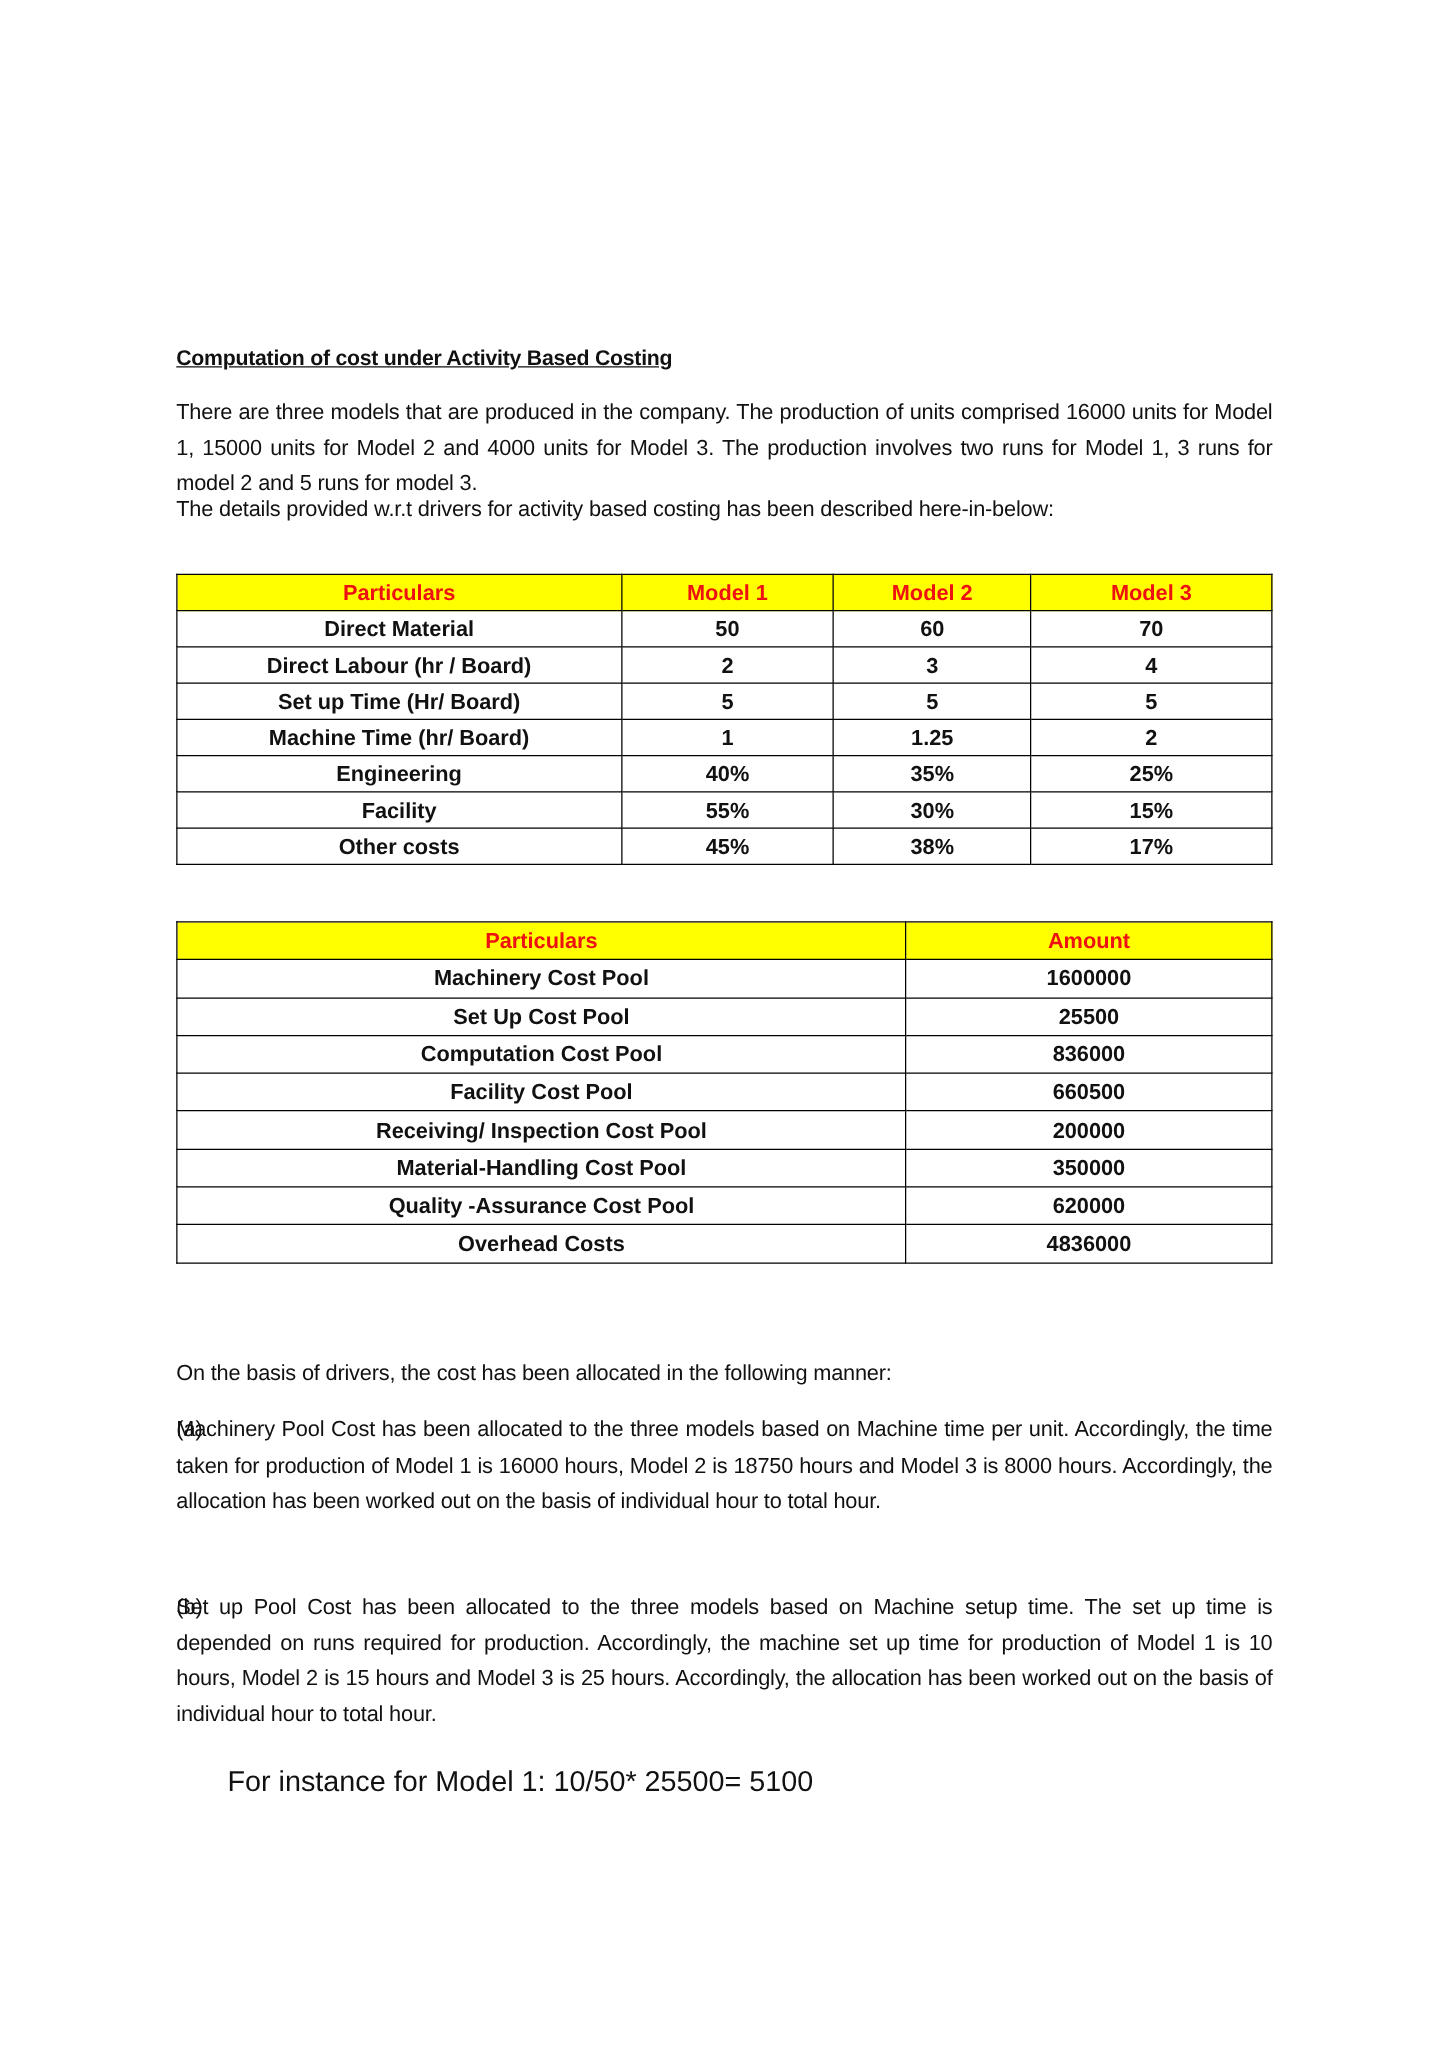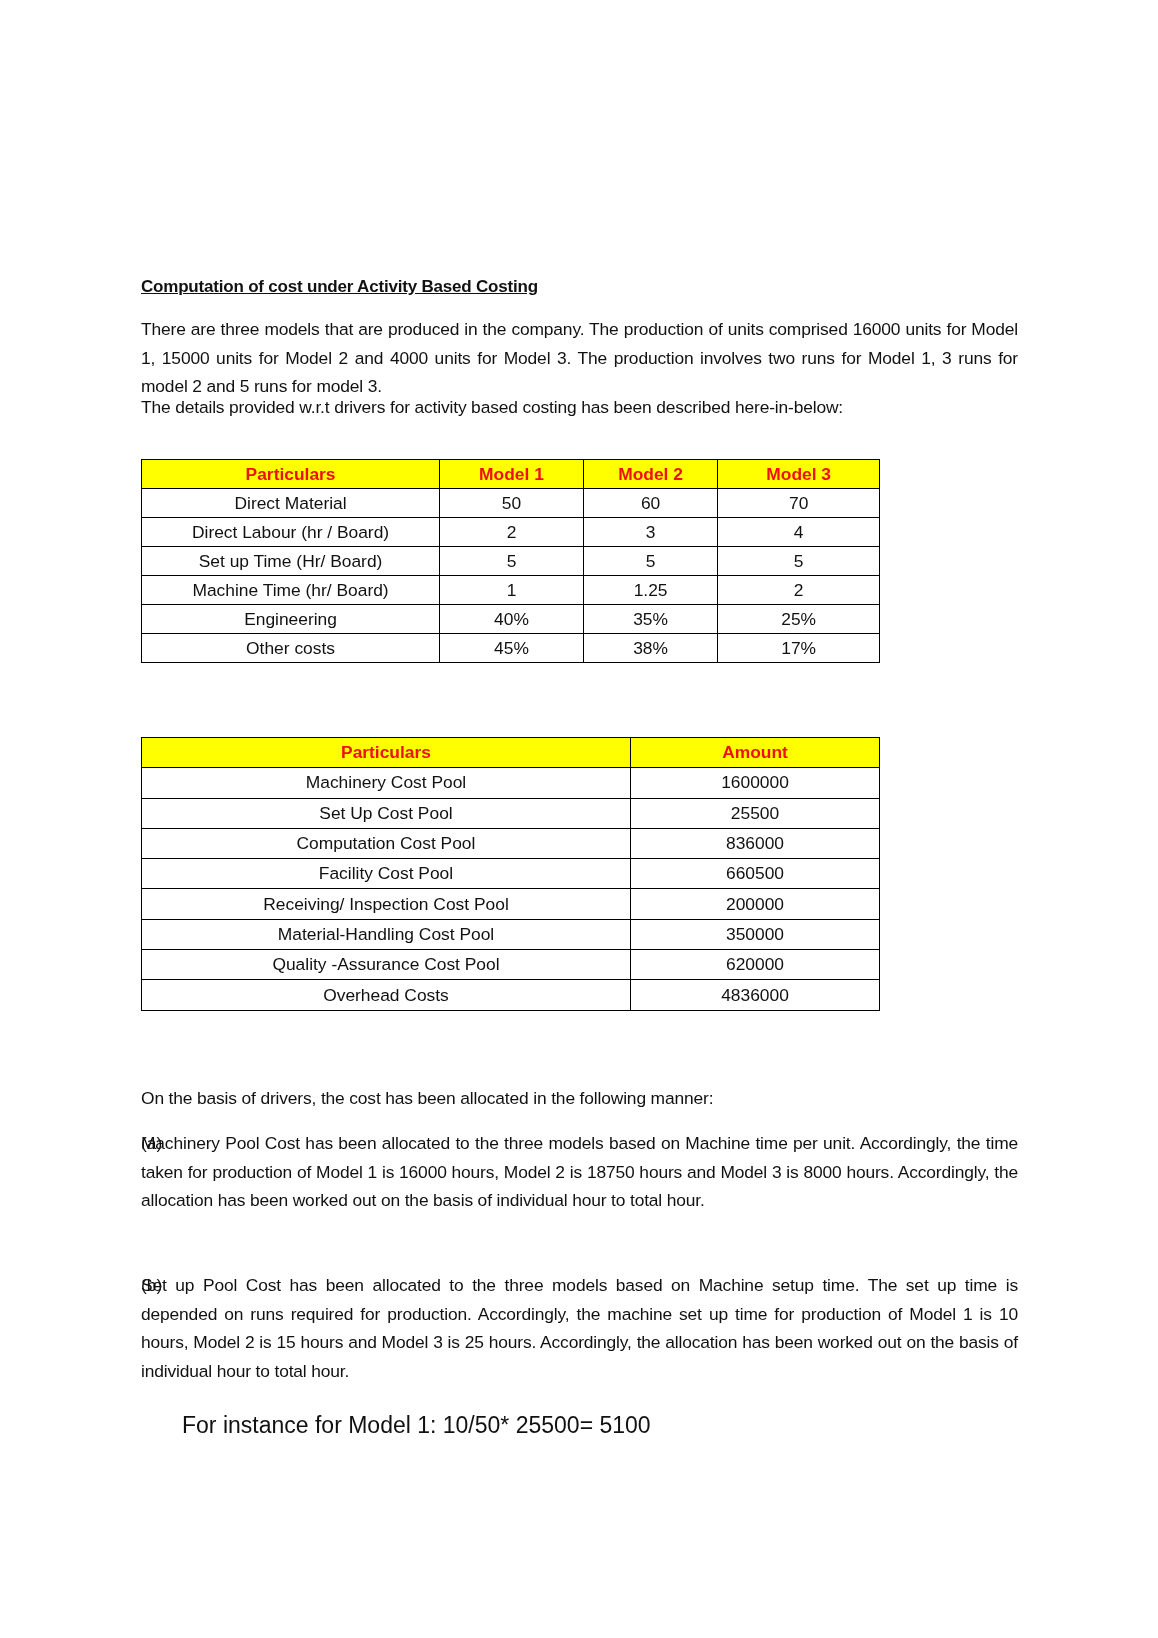--- a/index.html
+++ b/index.html
@@ -5,22 +5,22 @@
   html, body { margin: 0; padding: 0; background: #ffffff; }
   body { width: 1158px; height: 1638px; position: relative; overflow: hidden;
          font-family: "Liberation Sans", sans-serif; color: #111111; }
   .page { position: absolute; left: 141px; top: 0; width: 877px; }
   .title { position: absolute; top: 277px; left: 0; font-size: 17px; font-weight: bold;
            text-decoration: underline; letter-spacing: -0.2px; }
   .para { position: absolute; left: 0; width: 877px; font-size: 17.4px; line-height: 28.6px;
           text-align: justify; letter-spacing: -0.15px; }
   .p1 { top: 315px; }
   .p2 { top: 393px; }
-  table { position: absolute; left: 0; width: 739px; border-collapse: collapse; font-size: 17.4px; }
-  td, th { border: 1px solid #000; text-align: center; padding: 0; font-weight: normal; }
+  table { position: absolute; left: 0; width: 877px; border-collapse: collapse; font-size: 17.4px; }
+  td, th { border: 1px solid #000; text-align: center; padding: 0; font-weight: bold; }
   th { background: #ffff00; color: #ee1111; font-weight: bold; }
   .t1 { top: 459px; }
   .t1 td, .t1 th { height: 28px; }
   .t2 { top: 737px; }
   .t2 td, .t2 th { height: 29.3px; }
   .p3 { top: 1084px; }
   .item { position: absolute; left: 0; width: 877px; font-size: 17.4px; line-height: 28.6px; }
   .item .label { position: absolute; left: 0; top: 0; }
   .item .body { text-align: justify; letter-spacing: -0.15px; }
   .ia { top: 1129px; }
@@ -71,20 +71,26 @@
       <td>Machine Time (hr/ Board)</td>
       <td>1</td>
       <td>1.25</td>
       <td>2</td>
     </tr>
     <tr>
       <td>Engineering</td>
       <td>40%</td>
       <td>35%</td>
       <td>25%</td>
+    </tr>
+    <tr>
+      <td>Facility</td>
+      <td>55%</td>
+      <td>30%</td>
+      <td>15%</td>
     </tr>
     <tr>
       <td>Other costs</td>
       <td>45%</td>
       <td>38%</td>
       <td>17%</td>
     </tr>
   </tbody>
     </table>
 

